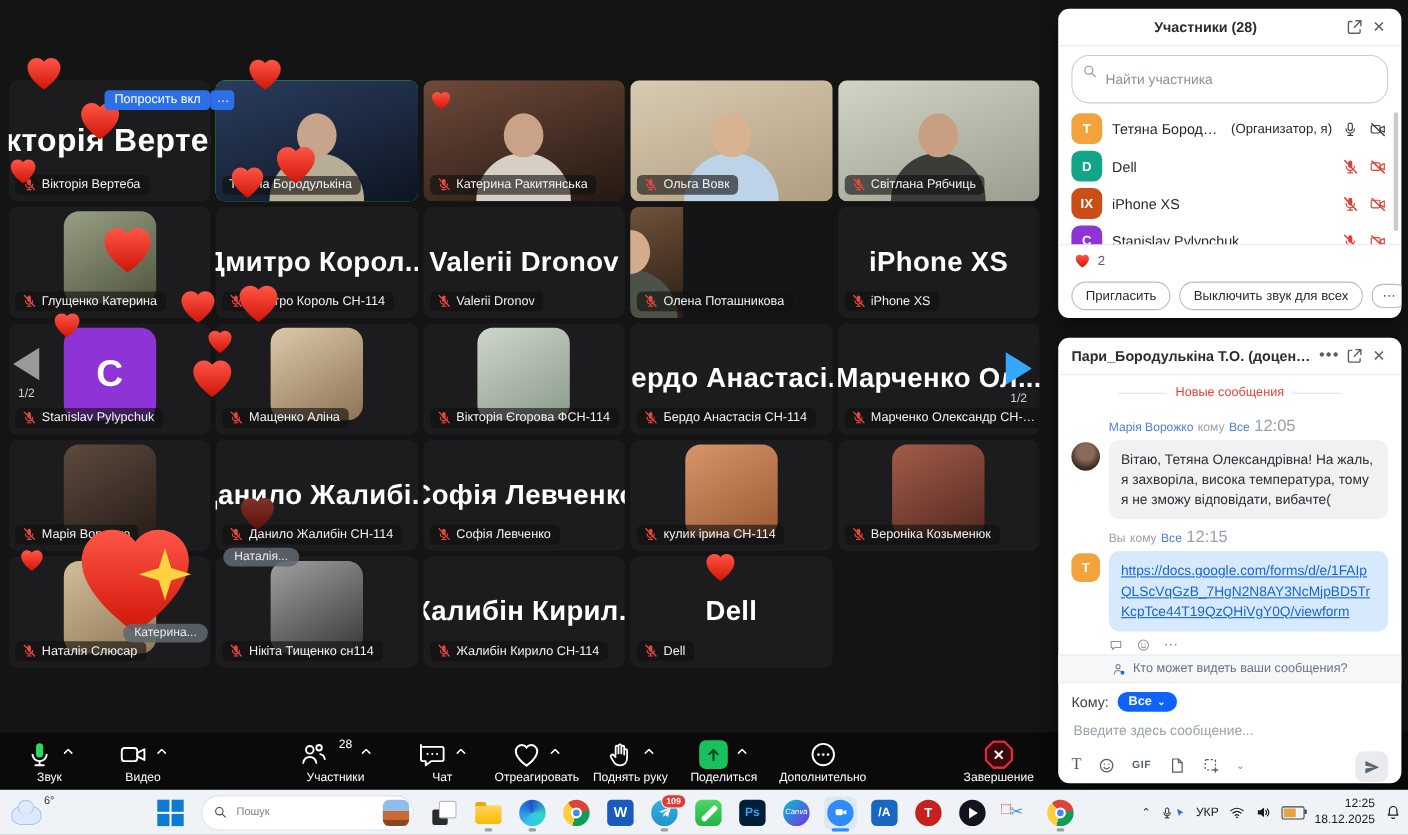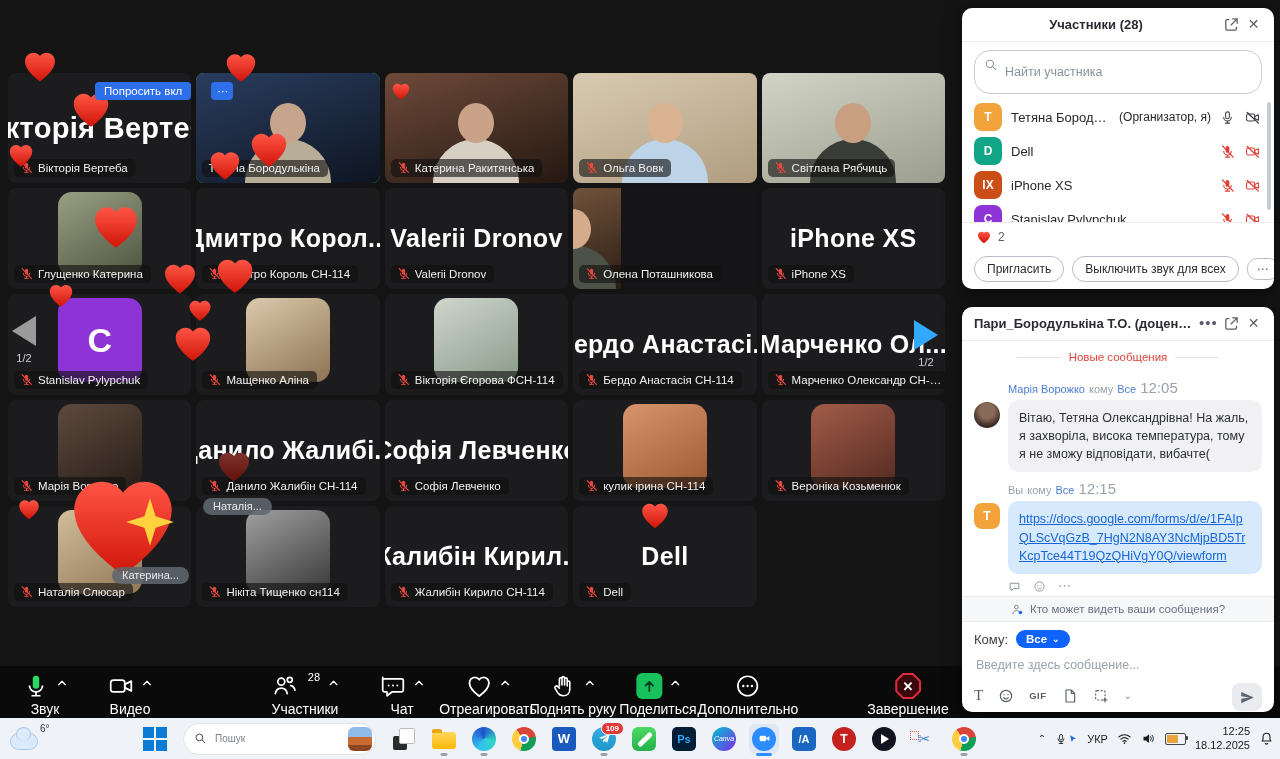--- a/index.html
+++ b/index.html
@@ -32,36 +32,36 @@
   .tile-label .lbl{color:#f1f1f1;font-size:11.5px;white-space:nowrap;overflow:hidden;text-overflow:ellipsis;}
   .mic-off-ic{width:13px;height:13px;flex:0 0 auto;color:#e8473f;}
   
   #fx{position:absolute;inset:0;pointer-events:none;}
   .heart{position:absolute;}
   .heart.dark{filter:brightness(.55) saturate(.8);}
   .sparkle{position:absolute;}
   .rpill{position:absolute;background:rgba(96,102,110,.88);color:#e8ebef;font-size:11px;
          padding:2px 10px 3px;border-radius:10px;white-space:nowrap;}
   
-  .hoverbar{position:absolute;left:95px;top:82px;display:flex;gap:20px;z-index:3;}
+  .hoverbar{position:absolute;left:95px;top:82px;display:flex;gap:0;z-index:3;}
   .askbtn{background:#2c6fe8;color:#fff;font-size:11.5px;border:none;border-radius:4px;padding:3px 9px;}
   .morebtn{background:#2c6fe8;color:#fff;font-size:11px;border:none;border-radius:4px;width:22px;}
   
   .pager{position:absolute;z-index:3;text-align:center;}
   .pager .tri-l{width:24px;height:30px;background:#9a9a9a;clip-path:polygon(100% 0,100% 100%,0 50%);margin:0 auto;}
   .pager .tri-r{width:24px;height:30px;background:#34a7ff;clip-path:polygon(0 0,0 100%,100% 50%);margin:0 auto;}
   .pager .pnum{color:#cfcfcf;font-size:11px;margin-top:6px;}
   #pager-left{left:12px;top:316px;}
   #pager-right{left:914px;top:320px;}
   
   #toolbar{position:absolute;left:0;top:666px;width:1280px;height:52px;background:#0a0a0a;z-index:2;}
   .tbi{position:absolute;top:7px;transform:translateX(-50%);display:flex;flex-direction:column;align-items:center;cursor:pointer;}
   .ico-row{display:flex;align-items:flex-start;gap:8px;height:26px;}
   .chev{width:10px;height:8px;margin-top:6px;color:#fff;}
-  .tbl{color:#fff;font-size:14px;margin-top:2px;white-space:nowrap;}
+  .tbl{color:#fff;font-size:11px;margin-top:2px;white-space:nowrap;}
   .cnt{color:#fff;font-size:11px;margin:-2px 0 0 2px;}
   .share-box{width:26px;height:26px;border-radius:6px;background:#17c25c;display:flex;align-items:center;justify-content:center;}
   .end-oct{width:26px;height:26px;position:relative;display:flex;align-items:center;justify-content:center;
            background:#e02b3c;clip-path:polygon(30% 0,70% 0,100% 30%,100% 70%,70% 100%,30% 100%,0 70%,0 30%);}
   .end-oct::before{content:'';position:absolute;inset:2px;background:#3a070d;
            clip-path:polygon(30% 0,70% 0,100% 30%,100% 70%,70% 100%,30% 100%,0 70%,0 30%);}
   .end-x{position:relative;color:#fff;font-size:13px;font-weight:700;line-height:1;}
   
   .panel{position:absolute;left:962px;width:312px;background:#fff;border-radius:10px;
          box-shadow:0 4px 18px rgba(0,0,0,.5);z-index:5;display:flex;flex-direction:column;overflow:hidden;}

